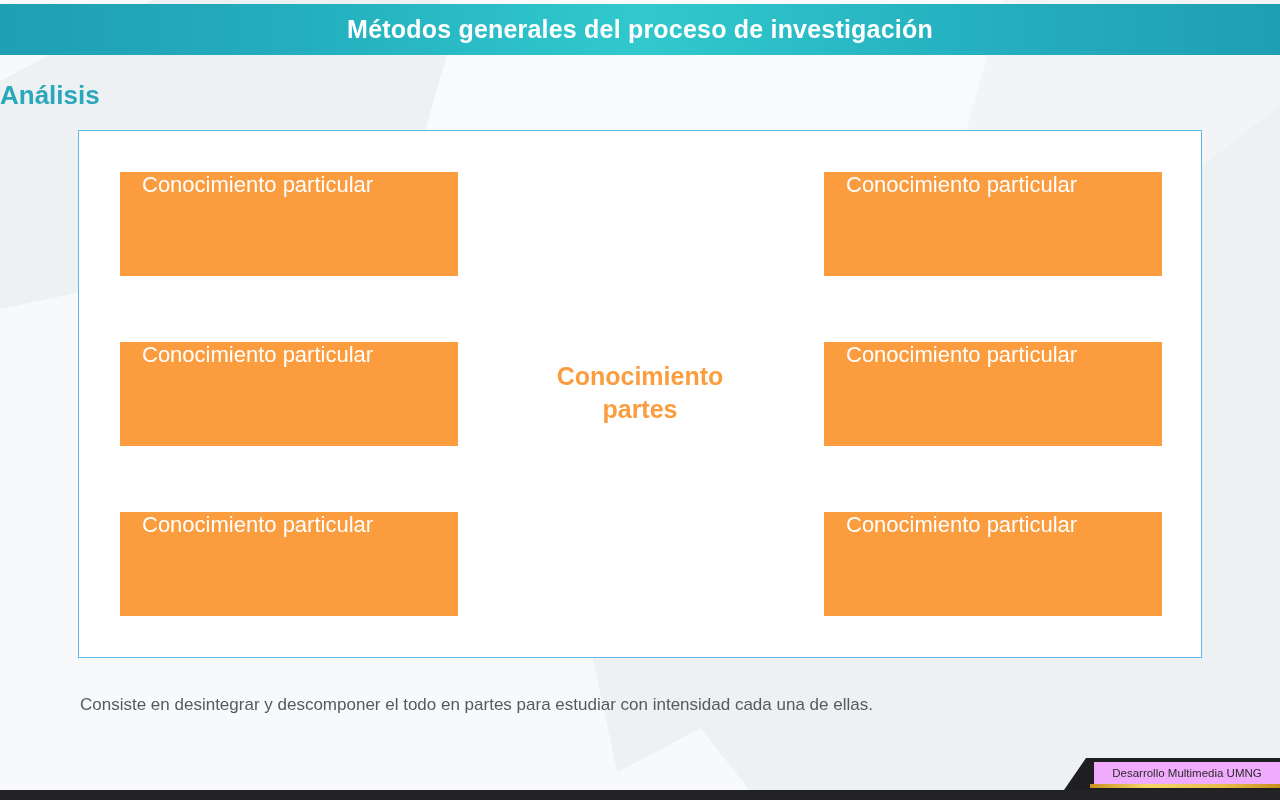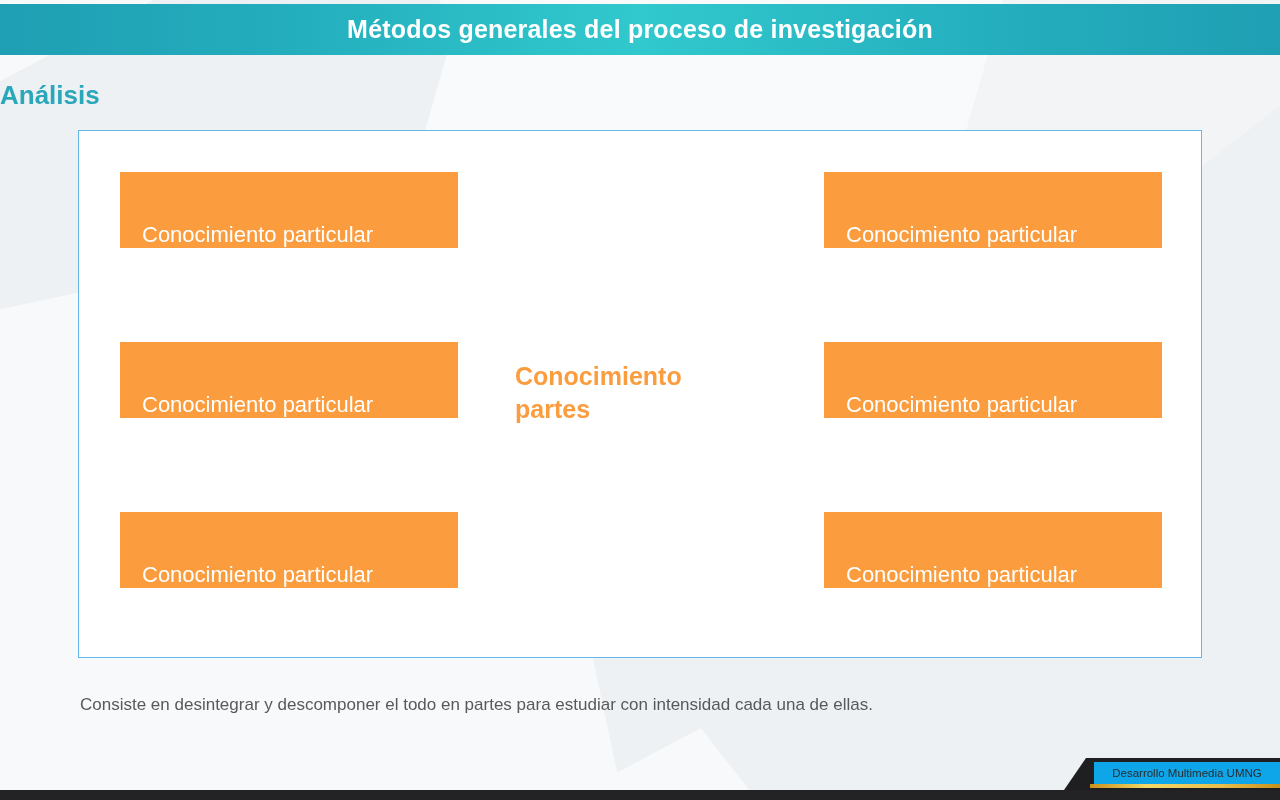--- a/index.html
+++ b/index.html
@@ -87,42 +87,43 @@
     left:78px; top:130px;
     width:1124px; height:528px;
     background:#ffffff;
     border:1px solid #63b8ea;
     z-index:3;
   }
 
   
   .node-box {
     position:absolute;
-    width:338px; height:76px;
+    width:338px; height:104px;
     background:#fb9d3f;
-    display:flex; align-items:flex-end;
+    display:flex; align-items:flex-start;
     color:#ffffff;
     font-size:22px;
     z-index:3;
   }
   .node-box span { padding-left:22px; }
   .node-box.right span { padding-left:22px; }
 
   .box-l1 { left:120px; top:172px; }
   .box-l2 { left:120px; top:342px; }
   .box-l3 { left:120px; top:512px; }
   .box-r1 { left:824px; top:172px; }
   .box-r2 { left:824px; top:342px; }
   .box-r3 { left:824px; top:512px; }
 
   
   #center-label {
     position:absolute;
     left:515px; top:360px;
     width:250px;
+    text-align:center;
     color:#fb9d3f;
     font-size:25px;
     font-weight:bold;
     line-height:33px;
     z-index:4;
   }
 
   
   #connectors {
     position:absolute; left:0; top:0;
@@ -150,21 +151,21 @@
     z-index:6;
   }
   #footer-ribbon .ribbon-dark {
     position:absolute; inset:0;
     background:#1f1f21;
     clip-path:polygon(22px 0, 216px 0, 216px 32px, 0 32px);
   }
   #footer-ribbon .ribbon-inner {
     position:absolute;
     left:30px; top:4px; right:0; bottom:6px;
-    background:#0ea5e9;
+    background:#f0abfc;
     display:flex; align-items:center; justify-content:center;
   }
   #footer-ribbon .ribbon-gold {
     position:absolute;
     left:26px; right:0; bottom:2px; height:4px;
     background:linear-gradient(90deg,#c8901d 0%, #f4d76a 30%, #e7bd4c 70%, #c8901d 100%);
   }
   #footer-text {
     color:#2b2b2b;
     font-size:11.5px;

